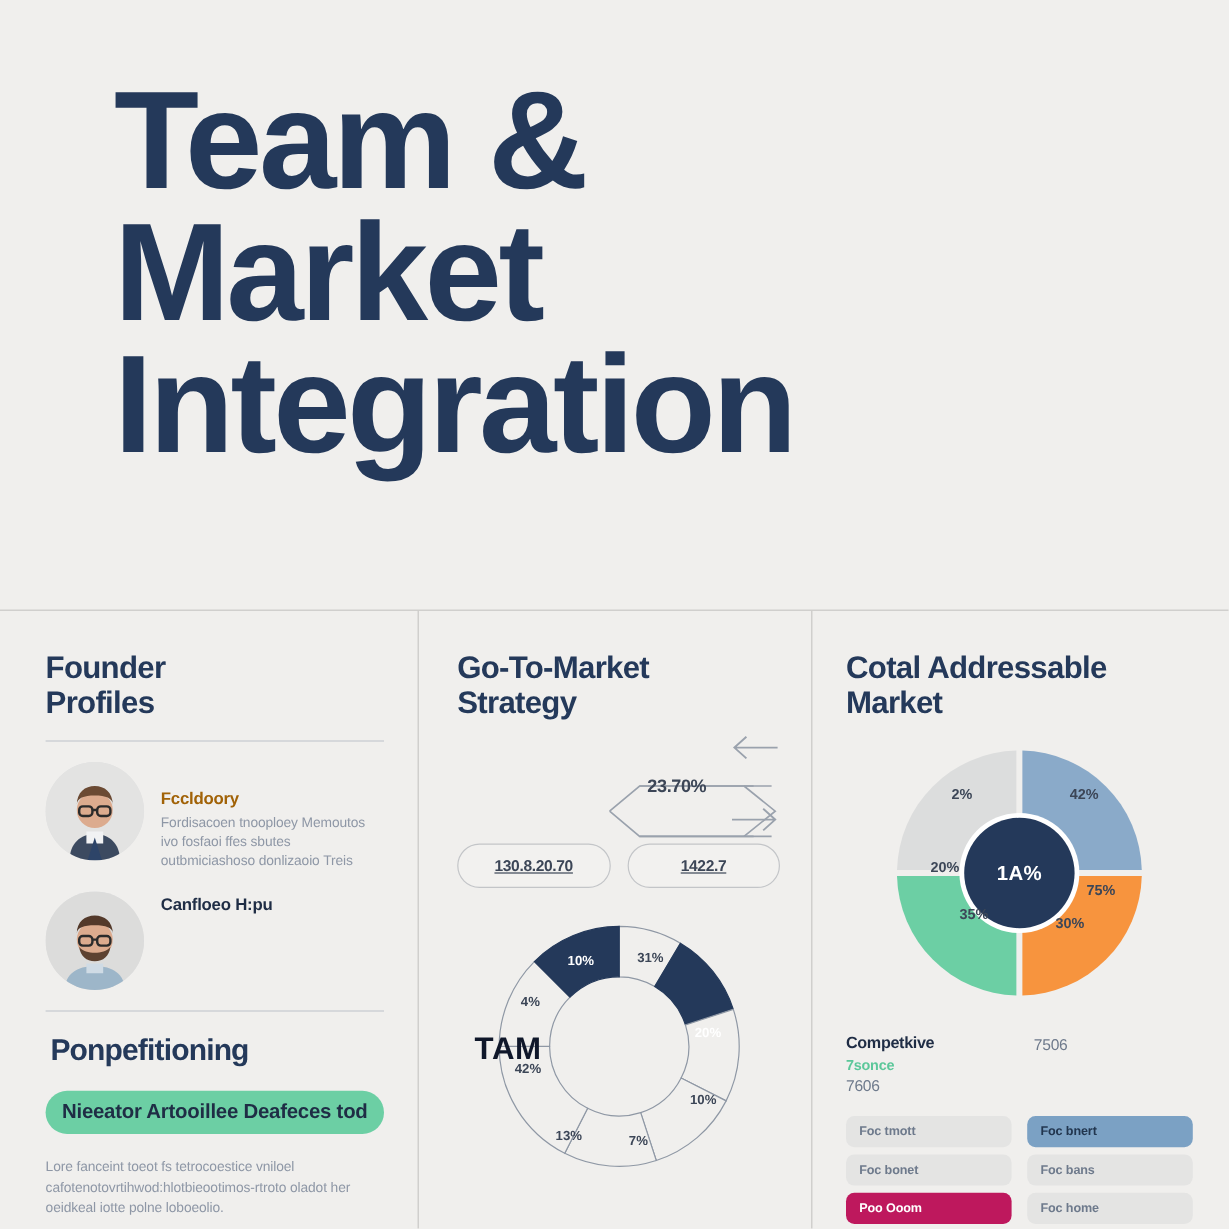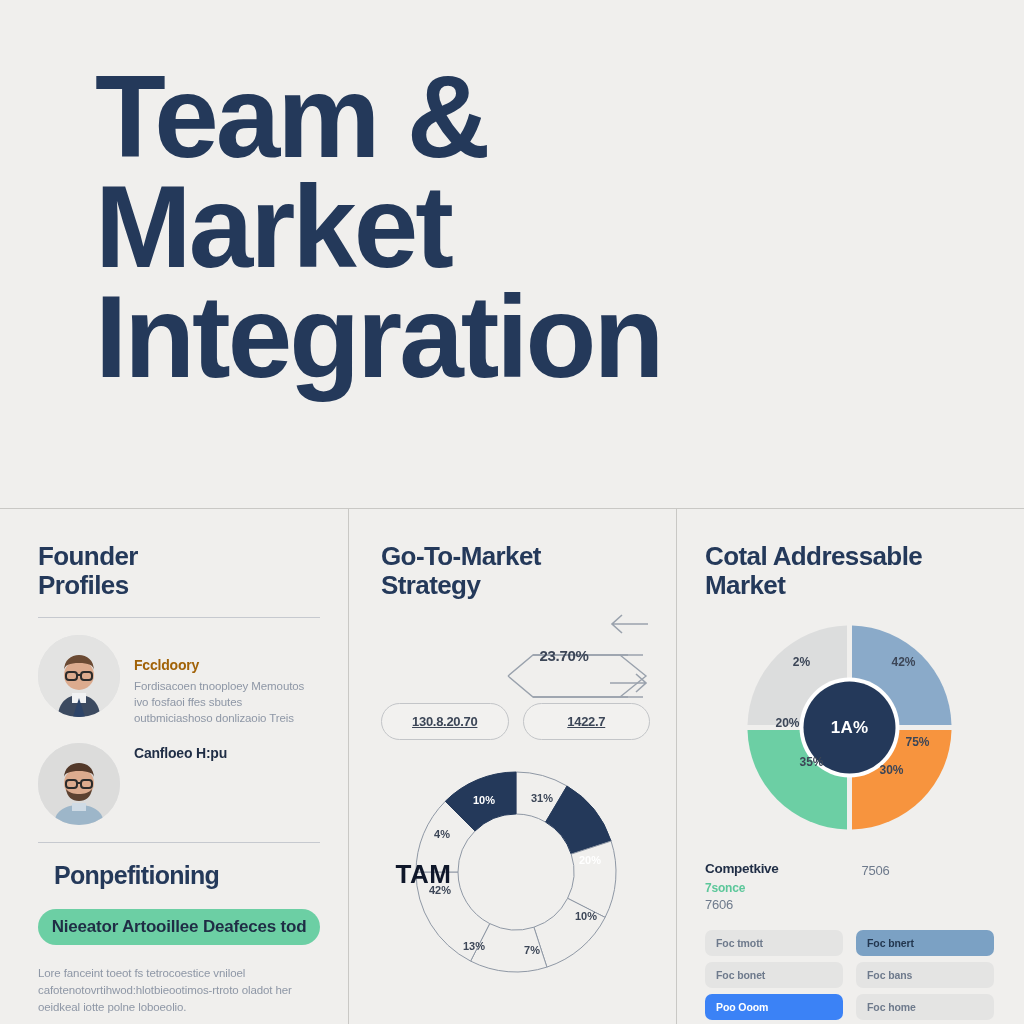--- a/index.html
+++ b/index.html
@@ -106,21 +106,21 @@
     margin: 0;
     letter-spacing: -0.1px;
   }
 
   .pos-block { margin-top: 18px; }
   .pos-title {
     font-size: 25px;
     font-weight: 700;
     letter-spacing: -0.7px;
     color: #24395a;
-    margin: 0 0 19px 16px;
+    margin: 0 0 19px 4px;
   }
   .pill-badge {
     display: block;
     background: #6ccfa4;
     color: #1f2d45;
     font-size: 17px;
     font-weight: 700;
     letter-spacing: -0.2px;
     text-align: center;
     padding: 8px 10px;
@@ -273,21 +273,21 @@
   .bar {
     border-radius: 7px;
     padding: 7px 11px;
     font-size: 10.5px;
     font-weight: 700;
     letter-spacing: -0.1px;
     margin-bottom: 6px;
     background: #e4e4e3;
     color: #6e7a8c;
   }
-  .bar.sel-dark { background: #3b82f6; color: #ffffff; }
+  .bar.sel-dark { background: #be185d; color: #ffffff; }
   .bar.sel-blue { background: #7ba1c4; color: #22364f; }
 </style>
 </head>
 <body>
 
 <div id="poster">
 
   <div class="hero">
     <h1 class="hero-title">Team &amp;
 Market

